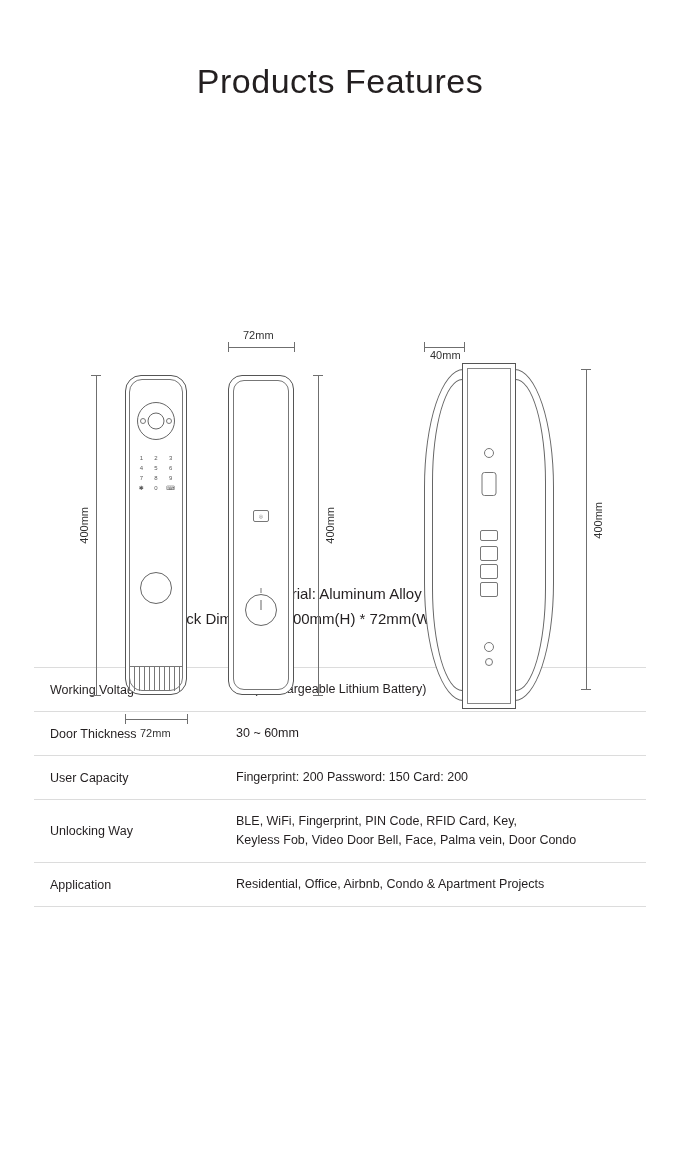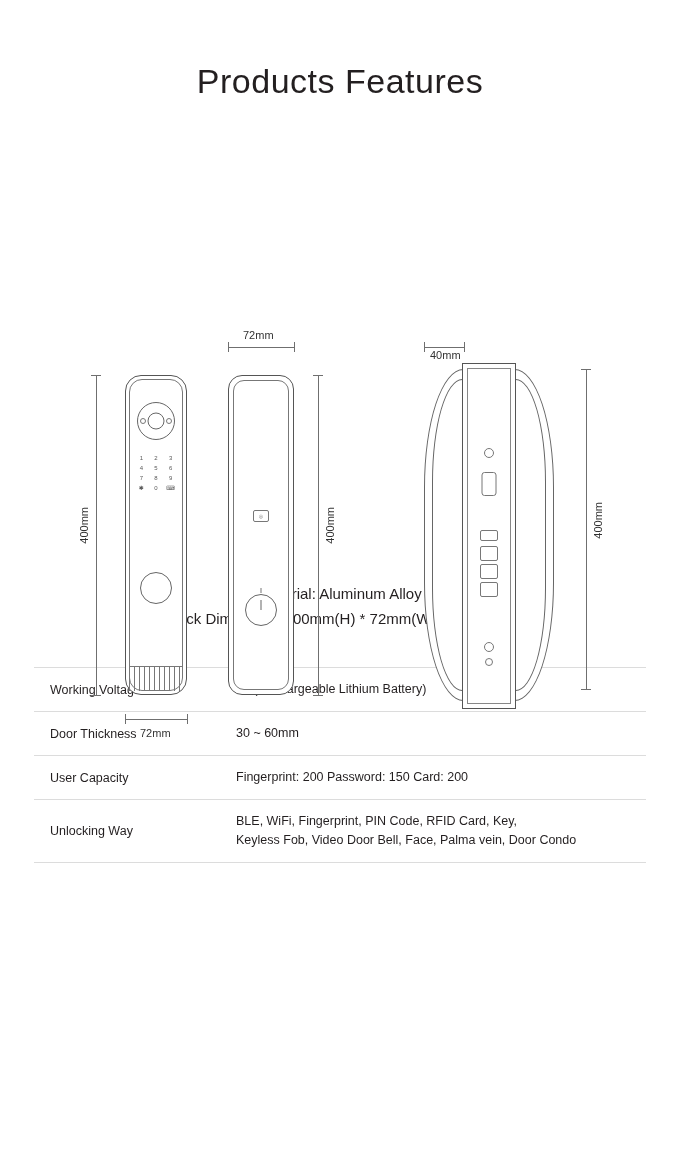--- a/index.html
+++ b/index.html
@@ -251,14 +251,18 @@
       <td class="label">User Capacity</td>
       <td class="value">Fingerprint: 200  Password: 150  Card: 200</td>
     </tr>
     <tr>
       <td class="label">Unlocking Way</td>
       <td class="value">
         <span class="multi">BLE, WiFi, Fingerprint, PIN Code, RFID Card, Key,</span>
         <span class="multi">Keyless Fob, Video Door Bell, Face, Palma vein, Door Condo</span>
       </td>
     </tr>
+    <tr>
+      <td class="label">Application</td>
+      <td class="value">Residential, Office, Airbnb, Condo &amp; Apartment Projects</td>
+    </tr>
   </tbody>
 </table>
 
 </body></html>

